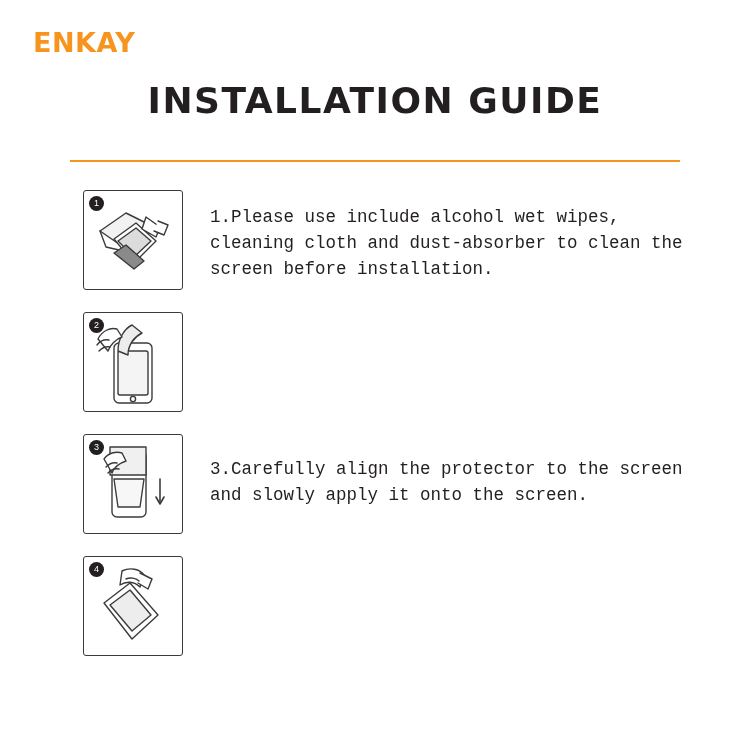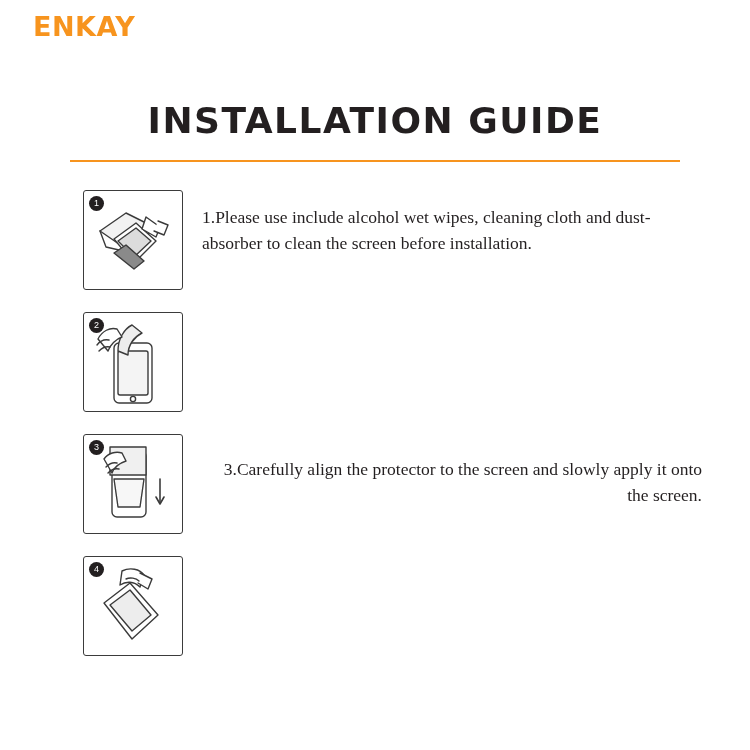--- a/index.html
+++ b/index.html
@@ -12,33 +12,33 @@
     height: 750px;
     font-family: "Liberation Sans", sans-serif;
     color: #231f20;
     overflow: hidden;
     position: relative;
   }
 
   
   .brand {
     position: absolute;
-    top: 11px;
+    top: 27px;
     left: 33px;
     font-size: 27px;
     font-weight: bold;
     letter-spacing: 0.5px;
     color: #f7941e;
     font-family: "DejaVu Sans", sans-serif;
   }
 
   
   .title {
     position: absolute;
-    top: 100px;
+    top: 80px;
     left: 0;
     width: 750px;
     text-align: center;
     font-size: 36px;
     font-weight: bold;
     letter-spacing: 1.5px;
     color: #231f20;
     font-family: "DejaVu Sans", sans-serif;
   }
 
@@ -89,34 +89,34 @@
     border-radius: 50%;
     background: #231f20;
     color: #ffffff;
     font-size: 9px;
     line-height: 15px;
     text-align: center;
     font-family: "Liberation Sans", sans-serif;
     z-index: 5;
   }
   .step-text {
-    margin-left: 19px;
+    margin-left: 27px;
     font-size: 17.5px;
     line-height: 26px;
     color: #231f20;
     max-width: 478px;
     padding-top: 14px;
-    font-family: Liberation Serif, serif;
+    font-family: Liberation Mono, monospace;
   }
   .step-text .num {
     white-space: nowrap;
   }
   .step.s2 .step-text, .step.s3 .step-text { padding-top: 22px; }
   .step.s4 .step-text { padding-top: 14px; }
-  .step.s3 .step-text { max-width: 500px; text-align: right; }
+  .step.s3 .step-text { max-width: 500px; }
 </style>
 </head>
 <body>
 
 <div class="brand">ENKAY</div>
 
 <div class="title">INSTALLATION GUIDE</div>
 <div class="divider"></div>
 
 <div class="steps">

